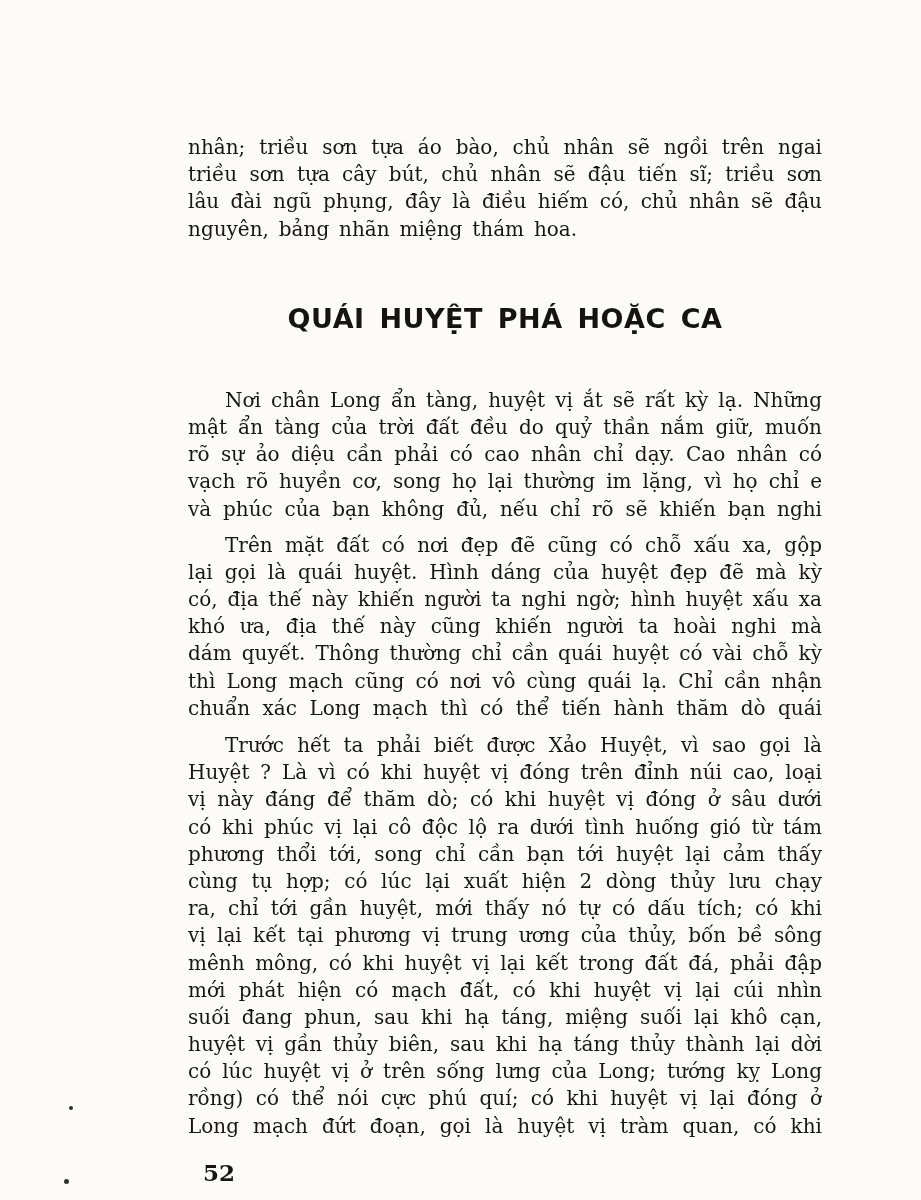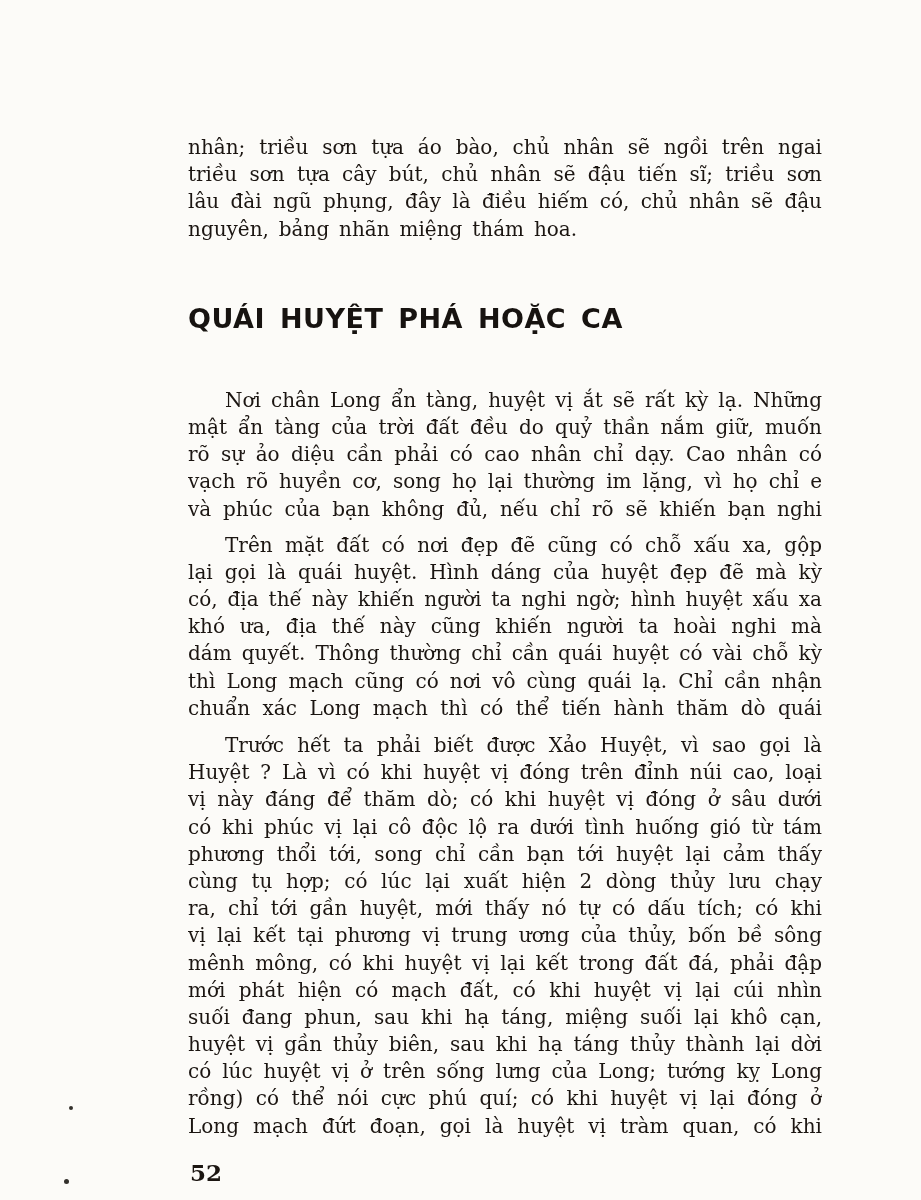--- a/index.html
+++ b/index.html
@@ -37,33 +37,33 @@
   .para .line.last {
     text-align-last: left;
   }
   .para.indented .line:first-child {
     text-indent: 37px;
   }
   .chapter-title {
     margin: 61px 0 53px 0;
     height: 30px;
     line-height: 30px;
-    text-align: left;
+    text-align: center;
     font-family: "DejaVu Sans", sans-serif;
     font-weight: bold;
     font-size: 27px;
     letter-spacing: 0.5px;
     word-spacing: 5px;
     color: #171310;
   }
   .gap-sm { margin-top: 9px; }
   .gap-md { margin-top: 10px; }
   .page-number {
     position: absolute;
-    left: 190px;
+    left: 203px;
     top: 1159px;
     font-size: 23px;
     font-weight: bold;
     font-family: "DejaVu Serif", serif;
     color: #1b1511;
   }
   .speck {
     position: absolute;
     background: #33302c;
     border-radius: 50%;

